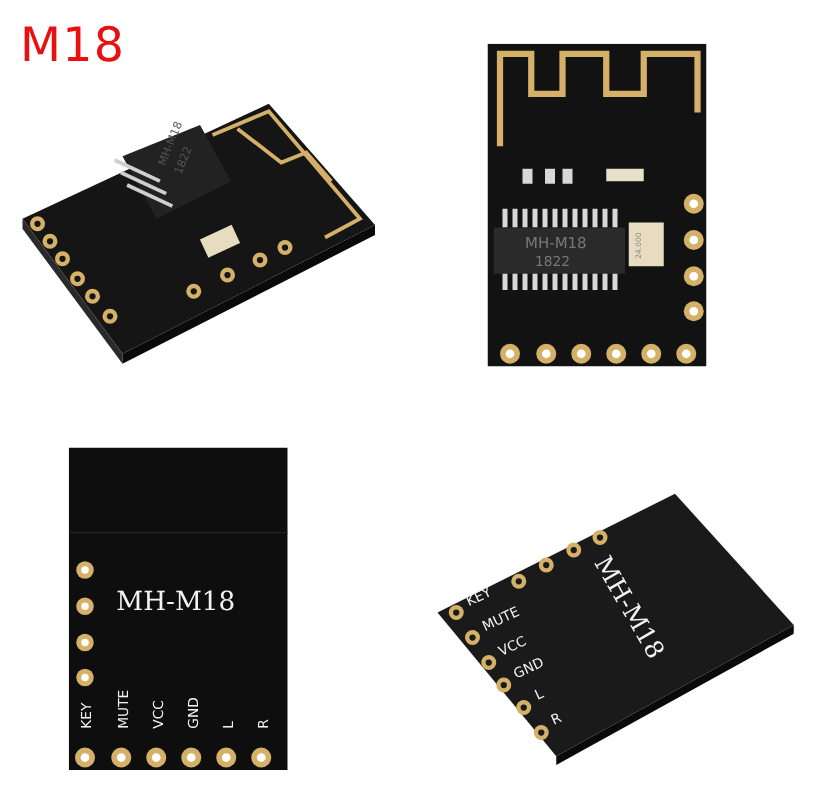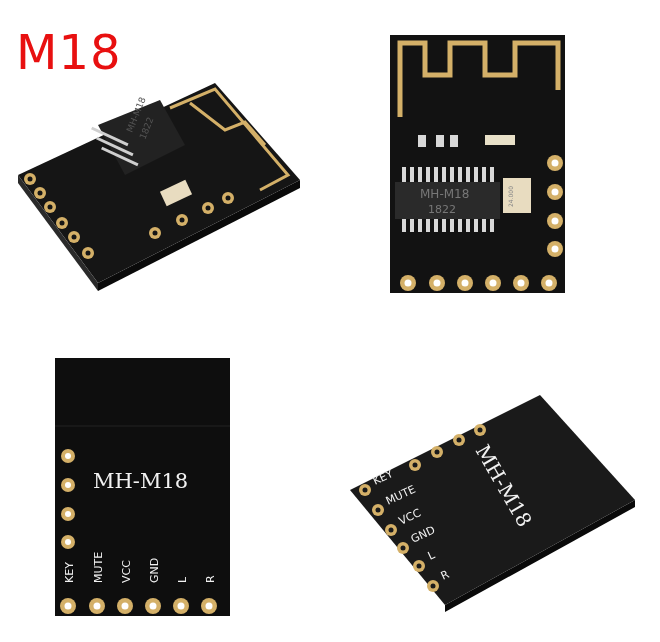--- a/index.html
+++ b/index.html
@@ -1,17 +1,17 @@
 <!DOCTYPE html>
 <html><head>
 <meta charset="utf-8">
 <style>
   html,body{margin:0;padding:0;background:#ffffff;}
   body{width:660px;height:642px;position:relative;overflow:hidden;font-family:"Liberation Sans",sans-serif;}
-  .title{position:absolute;left:16px;top:24px;font-family:"DejaVu Sans",sans-serif;font-size:48px;color:#e81010;letter-spacing:1px;text-align:center;}
+  .title{position:absolute;left:16px;top:14px;font-family:"DejaVu Sans",sans-serif;font-size:38px;color:#e81010;letter-spacing:1px;text-align:center;}
   .view{position:absolute;}
   svg text{font-family:"DejaVu Sans",sans-serif;}
   .serif{font-family:"DejaVu Serif",serif;}
 </style>
 </head>
 <body>
 
 <div class="title">M18</div>
 
 <div class="view" style="left:10px;top:75px;width:300px;height:220px;">

